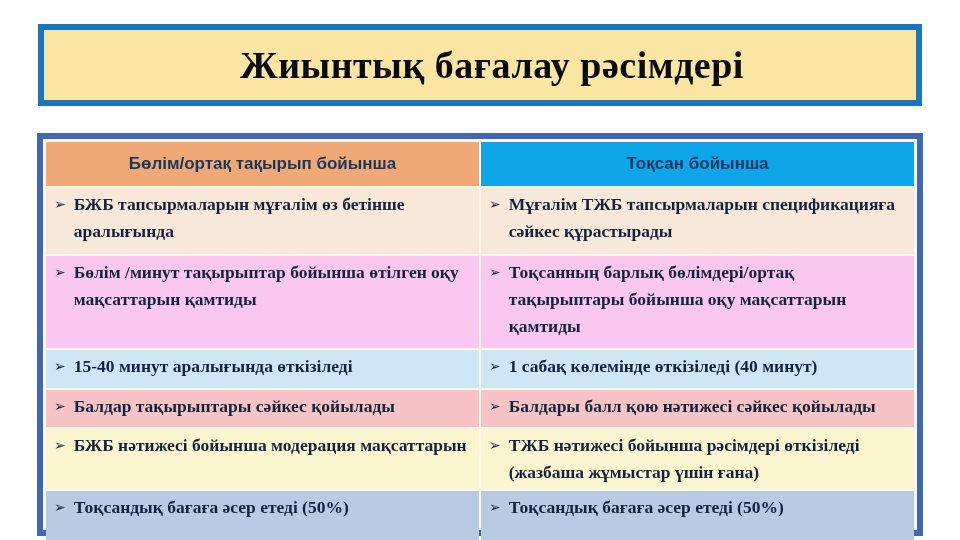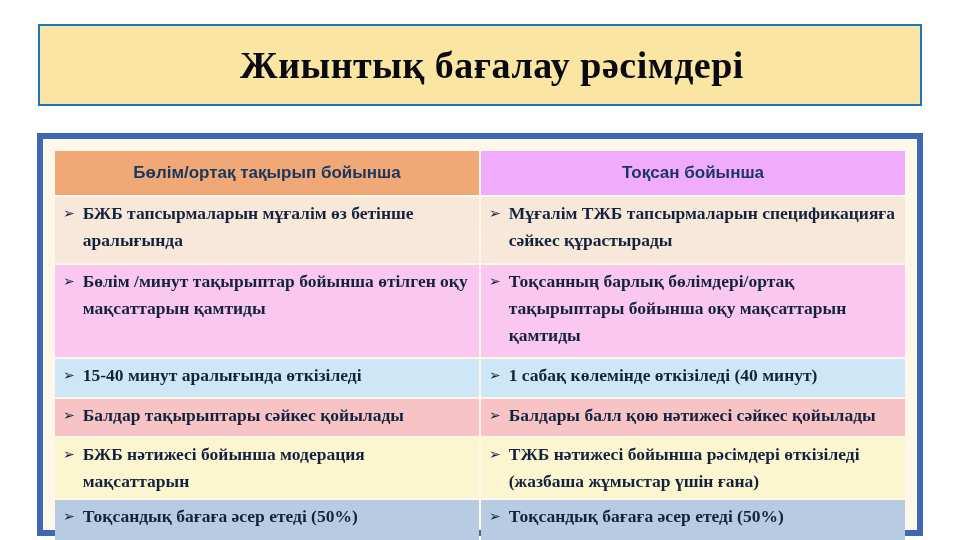--- a/index.html
+++ b/index.html
@@ -11,40 +11,40 @@
     overflow: hidden;
   }
 
   
   .title-box {
     position: absolute;
     left: 38px; top: 24px;
     width: 884px; height: 82px;
     box-sizing: border-box;
     background: #FBE5A3;
-    border: 2px solid #14532d;
+    border: 6px solid #14532d;
     display: flex; align-items: center; justify-content: center; padding-left: 24px;
   }
   .title-text {
     font-size: 38px;
     font-weight: bold;
     color: #0A0A12;
     letter-spacing: 0.5px;
     white-space: nowrap;
   }
 
   
   .table-frame {
     position: absolute;
     left: 37px; top: 133px;
     width: 886px; height: 403px;
     box-sizing: border-box;
     border: 6px solid #4068B0;
     background: #FCF7E8;
-    padding: 10px;
+    padding: 1px;
   }
   table.main-table {
     width: 100%; height: 100%;
     border-collapse: separate;
     border-spacing: 2px;
     table-layout: fixed;
   }
   th.header-cell {
     width: 50%;
     height: 40px;
@@ -89,21 +89,21 @@
 
   <div class="title-box" style="background: rgb(251, 229, 163); border-color: rgb(27, 117, 188);">
     <span class="title-text" style="color: rgb(10, 10, 18);">Жиынтық бағалау рәсімдері</span>
   </div>
 
   <div class="table-frame" style="border-color: rgb(64, 104, 176);">
     <table class="main-table">
       <thead>
         <tr>
           <th class="header-cell" style="background: rgb(240, 168, 118); color: rgb(23, 55, 94);">Бөлім/ортақ тақырып бойынша</th>
-          <th class="header-cell" style="background: #f0abfc; color: rgb(23, 55, 94);">Тоқсан бойынша</th>
+          <th class="header-cell" style="background: #0ea5e9; color: rgb(23, 55, 94);">Тоқсан бойынша</th>
         </tr>
       </thead>
       <tbody>
         <tr>
           <td class="body-cell" style="background: rgb(248, 232, 217);">
             <div class="cell-inner">
               <span class="bullet">➢</span>
               <span class="cell-text">БЖБ тапсырмаларын мұғалім өз бетінше аралығында</span>
             </div>
           </td>

